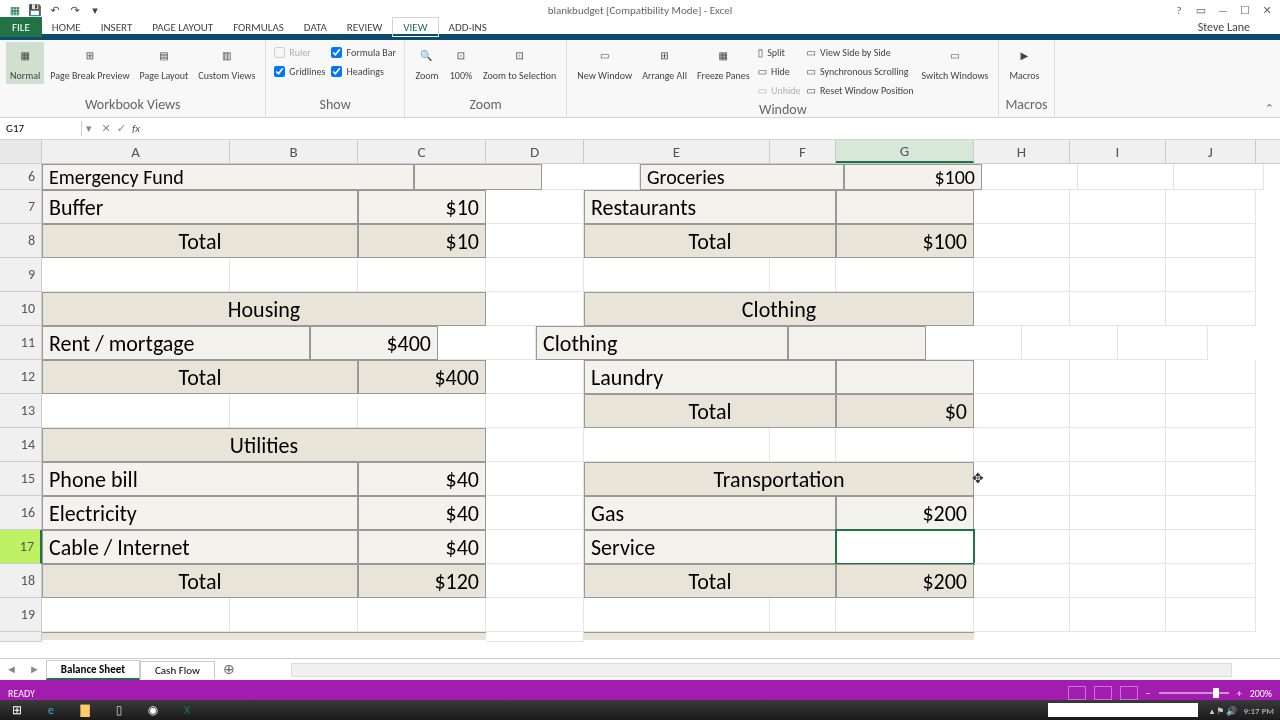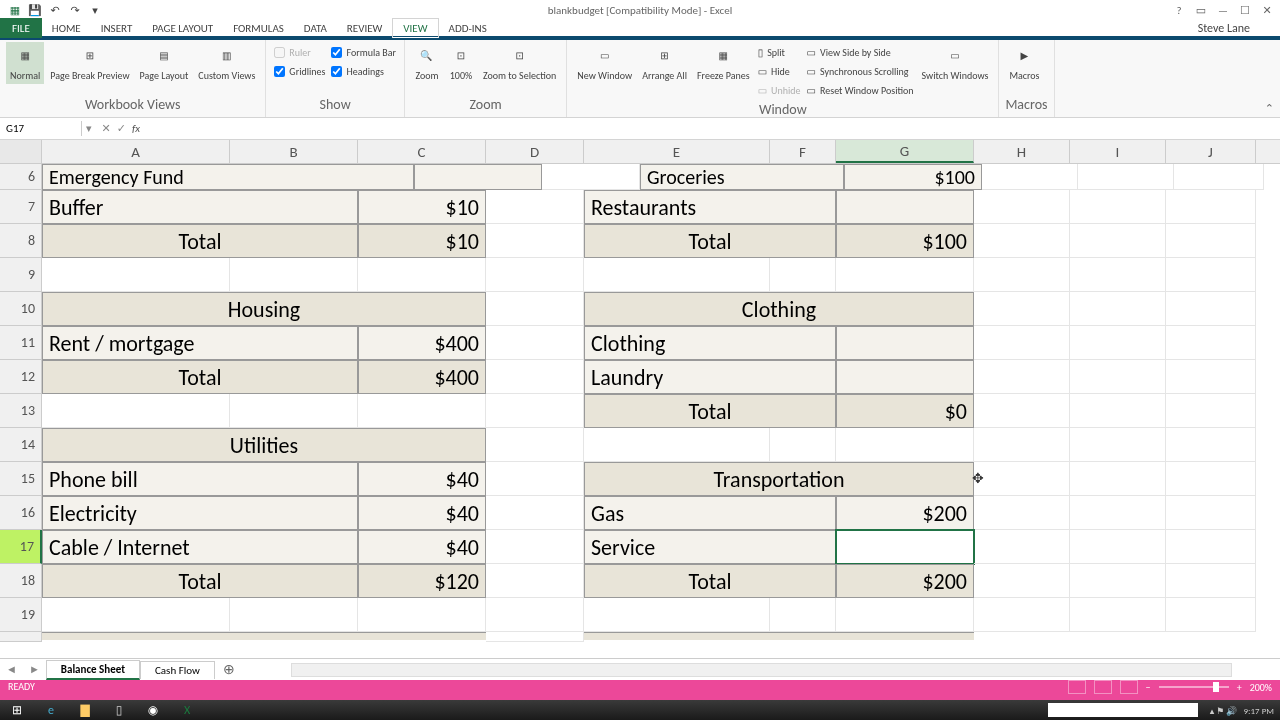--- a/index.html
+++ b/index.html
@@ -7,21 +7,21 @@
 
 
 .titlebar { height: 20px; background: #fff; display: flex; align-items: center; font-size: 11px; position: relative; }
 .qat { display: flex; gap: 6px; align-items: center; padding-left: 8px; }
 .qat-icon { width: 14px; height: 14px; display: flex; align-items: center; justify-content: center; color: #444; font-size: 11px; }
 .title-text { position: absolute; left: 50%; transform: translateX(-50%); color: #666; }
 .win-controls { position: absolute; right: 4px; display: flex; gap: 4px; }
 .win-btn { width: 18px; height: 16px; display: flex; align-items: center; justify-content: center; color: #666; font-size: 11px; cursor: pointer; }
 
 
-.ribbon-tabs { height: 20px; background: #fff; display: flex; align-items: center; border-bottom: 4px solid #0c4a6e; position: relative; }
+.ribbon-tabs { height: 20px; background: #fff; display: flex; align-items: center; border-bottom: 6px solid #0c4a6e; position: relative; }
 .file-tab { background: #217346; color: #fff; padding: 2px 12px; font-size: 11px; height: 20px; display: flex; align-items: center; cursor: pointer; }
 .tab { padding: 2px 10px; font-size: 11px; color: #444; cursor: pointer; height: 20px; display: flex; align-items: center; }
 .tab.active { border: 1px solid #d4d4d4; border-bottom: 1px solid #fff; color: #217346; }
 .username { position: absolute; right: 30px; font-size: 12px; color: #444; }
 
 
 .ribbon { height: 78px; background: #f8f8f8; border-bottom: 1px solid #d4d4d4; display: flex; }
 .rgroup { border-right: 1px solid #e0e0e0; display: flex; flex-direction: column; padding: 2px 6px; }
 .rgroup-body { flex: 1; display: flex; align-items: flex-start; gap: 2px; }
 .rgroup-label { font-size: 14px; color: #666; text-align: center; padding-bottom: 2px; }
@@ -70,21 +70,21 @@
 
 .sheettabs { position: absolute; bottom: 40px; left: 0; right: 0; height: 22px; background: #fff; border-top: 1px solid #ccc; display: flex; align-items: center; }
 .stab-nav { padding: 0 6px; color: #888; font-size: 11px; }
 .stab { padding: 2px 14px; font-size: 11px; border: 1px solid #ccc; border-bottom: none; background: #fff; cursor: pointer; }
 .stab.active { font-weight: bold; border-bottom: 2px solid #217346; }
 .stab-add { padding: 0 8px; color: #666; font-size: 14px; cursor: pointer; }
 .hscroll { flex: 1; display: flex; align-items: center; padding: 0 8px; }
 .hscroll-track { flex: 1; height: 14px; background: #f0f0f0; border: 1px solid #ddd; position: relative; margin: 0 40px 0 40px; }
 
 
-.statusbar { position: absolute; bottom: 20px; left: 0; right: 0; height: 20px; background: #ec4899; color: #fff; display: flex; align-items: flex-start; font-size: 10px; padding: 0 8px; }
+.statusbar { position: absolute; bottom: 20px; left: 0; right: 0; height: 20px; background: #a21caf; color: #fff; display: flex; align-items: flex-end; font-size: 10px; padding: 0 8px; }
 .status-right { position: absolute; right: 8px; display: flex; gap: 8px; align-items: center; }
 .view-btn { width: 18px; height: 14px; border: 1px solid rgba(255,255,255,0.4); cursor: pointer; }
 .zoom-slider { width: 70px; height: 2px; background: rgba(255,255,255,0.5); position: relative; }
 .zoom-slider::after { content:''; width: 6px; height: 10px; background: #fff; position: absolute; right: 10px; top: -4px; }
 
 
 .taskbar { position: absolute; bottom: 0; left: 0; right: 0; height: 20px; background: linear-gradient(#3a3a3a,#1a1a1a); display: flex; align-items: center; }
 .tb-icon { width: 34px; height: 20px; display: flex; align-items: center; justify-content: center; color: #fff; font-size: 12px; cursor: pointer; }
 .tb-right { position: absolute; right: 6px; display: flex; gap: 6px; color: #ccc; font-size: 9px; align-items: center; }
 .tb-addr { width: 150px; height: 14px; background: #fff; margin-right: 6px; }
@@ -317,21 +317,21 @@
       <div class="cell bhdr" style="width:444px">Housing</div>
       <div class="cell colD"></div>
       <div class="cell bhdr" style="width:390px">Clothing</div>
       <div class="cell colH"></div>
         <div class="cell colI"></div>
         <div class="cell colJ"></div>
     </div>
 
     <div class="row">
       <div class="rh">11</div>
-      <div class="cell bcell" style="width:316px">Rent / mortgage</div>
+      <div class="cell bcell" style="width:268px">Rent / mortgage</div>
       <div class="cell bval colC">$400</div>
       <div class="cell colD"></div>
       <div class="cell bcell" style="width:252px">Clothing</div>
       <div class="cell bval colG"></div>
       <div class="cell colH"></div>
         <div class="cell colI"></div>
         <div class="cell colJ"></div>
     </div>
 
     <div class="row">

